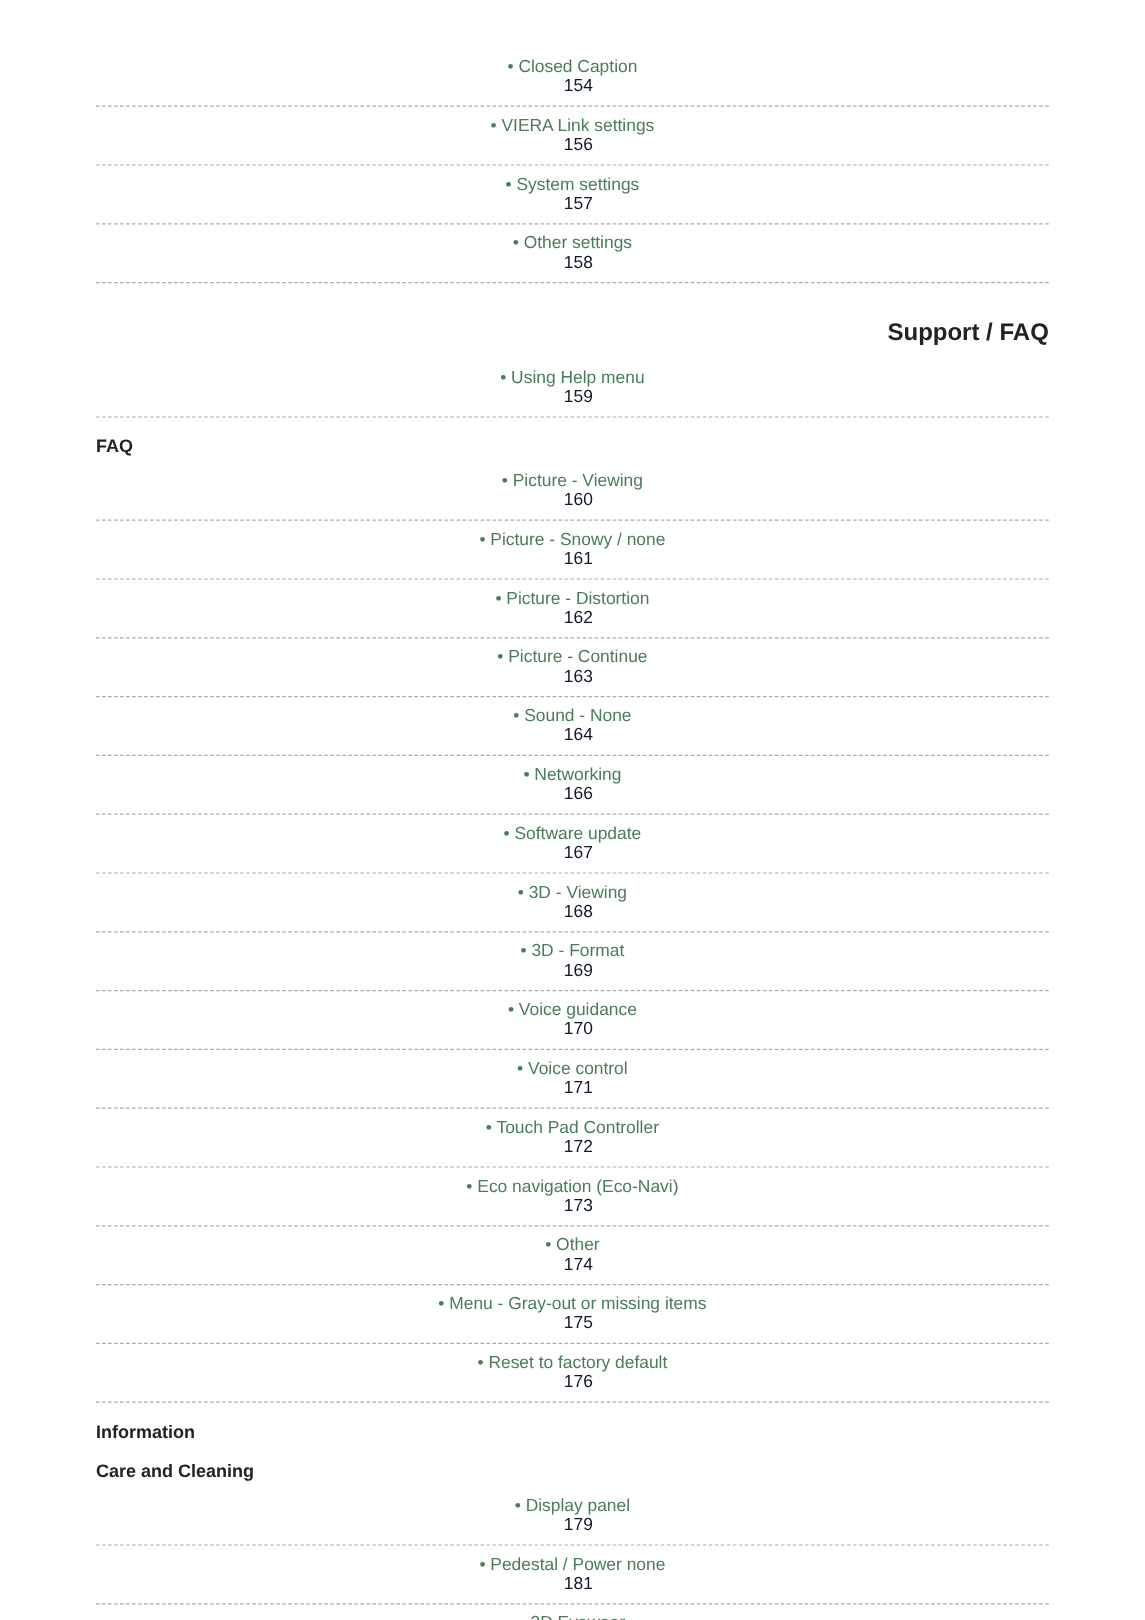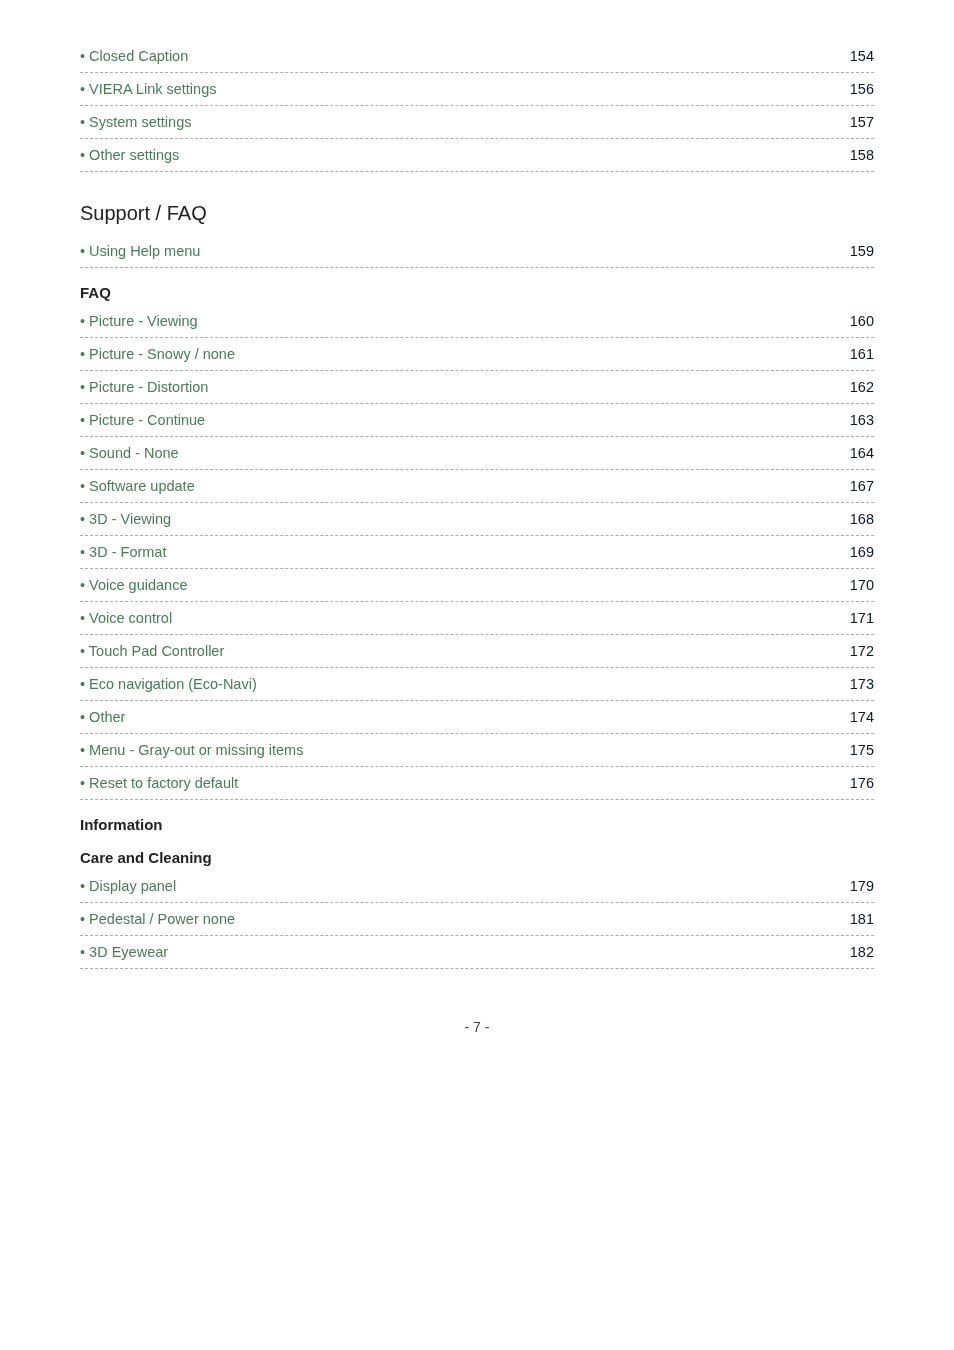--- a/index.html
+++ b/index.html
@@ -14,43 +14,45 @@
       font-size: 15px;
       color: #333333;
       width: 954px;
       min-height: 1350px;
       padding: 40px 80px 60px 80px;
     }
 
     .toc-item {
       display: flex;
       justify-content: space-between;
-      align-items: flex-start;
+      align-items: center;
       padding: 8px 0;
       border-bottom: 1px dashed #aaaaaa;
+      flex-direction: column;
     }
 
     .toc-item-label {
       color: #4a7c59;
       font-size: 14.5px;
     }
 
     .toc-item-page {
       color: #0f172a;
       font-size: 14.5px;
       flex-shrink: 0;
       margin-left: 10px;
     }
 
     .section-header {
       font-size: 20px;
-      font-weight: normal;
+      font-weight: bold;
       color: #222222;
       margin-top: 30px;
       margin-bottom: 10px;
+      text-align: right;
     }
 
     .subsection-header {
       font-size: 15px;
       font-weight: bold;
       color: #222222;
       margin-top: 16px;
       margin-bottom: 4px;
     }
 
@@ -109,20 +111,24 @@
     </div>
     <div class="toc-item">
       <span class="toc-item-label">• Picture - Continue</span>
       <span class="toc-item-page">163</span>
     </div>
     <div class="toc-item">
       <span class="toc-item-label">• Sound - None</span>
       <span class="toc-item-page">164</span>
     </div>
     <div class="toc-item">
+      <span class="toc-item-label">• Networking</span>
+      <span class="toc-item-page">166</span>
+    </div>
+    <div class="toc-item">
       <span class="toc-item-label">• Software update</span>
       <span class="toc-item-page">167</span>
     </div>
     <div class="toc-item">
       <span class="toc-item-label">• 3D - Viewing</span>
       <span class="toc-item-page">168</span>
     </div>
     <div class="toc-item">
       <span class="toc-item-label">• 3D - Format</span>
       <span class="toc-item-page">169</span>

